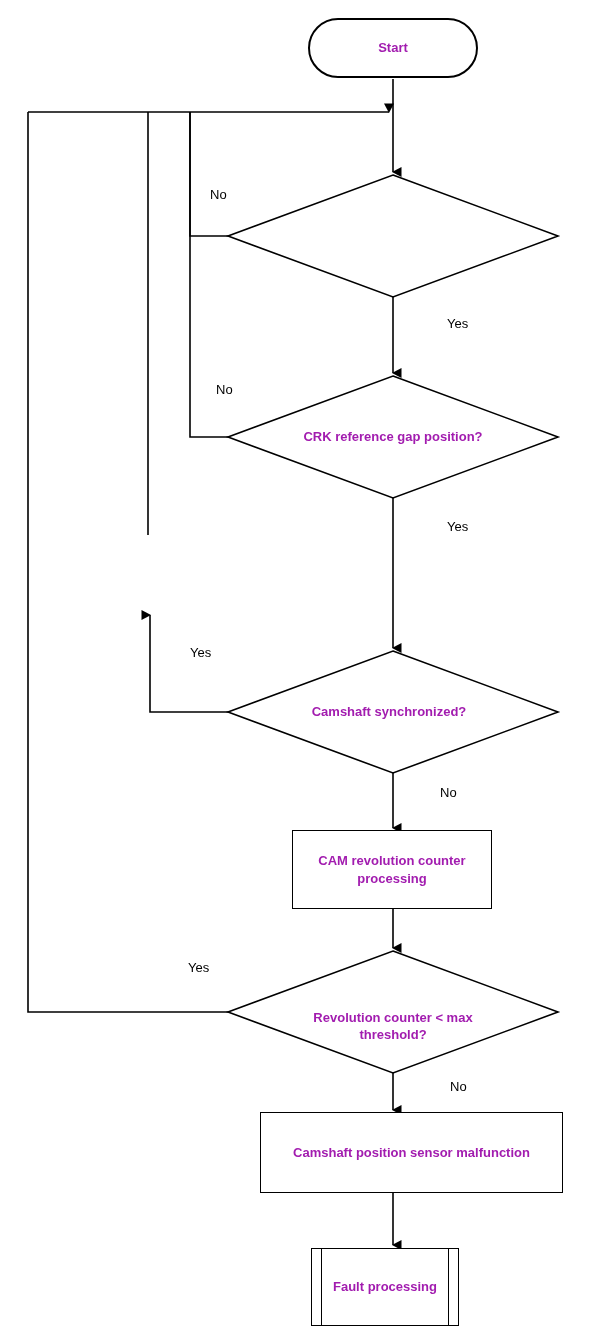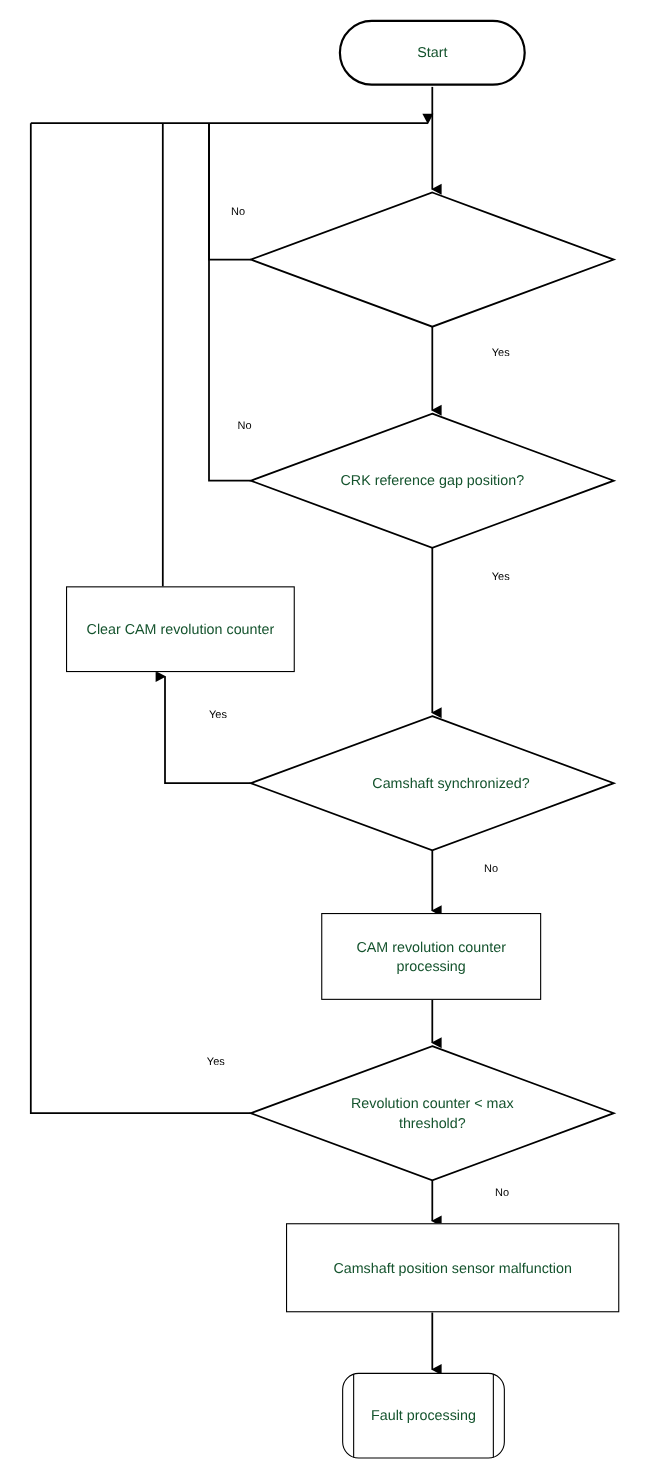--- a/index.html
+++ b/index.html
@@ -24,24 +24,25 @@
     width: 608px;
     height: 1344px;
   }
   .node {
     position: absolute;
     box-sizing: border-box;
     display: flex;
     align-items: center;
     justify-content: center;
     text-align: center;
-    color: #14532d;
+    color: #a21caf;
     font-size: 13px;
     line-height: 1.35;
     z-index: 3;
+    font-weight: bold;
   }
   .terminal {
     border: 2px solid #000000;
     border-radius: 40px;
     background: #ffffff;
   }
   .process {
     border: 1px solid #000000;
     background: #ffffff;
   }
@@ -64,21 +65,21 @@
     z-index: 3;
   }
   .decision .dlabel {
     position: relative;
     z-index: 4;
     padding: 0 6px;
     background: transparent;
   }
   .edge-label {
     position: absolute;
-    font-size: 10px;
+    font-size: 13px;
     color: #000000;
     z-index: 4;
     white-space: nowrap;
   }
 </style>
 </head>
 <body>
 
 <div id="canvas">
 
@@ -134,41 +135,38 @@
 
   <div class="node terminal" style="left:308px; top:18px; width:170px; height:60px;">
     <span>Start</span>
   </div>
 
 
   <div class="node decision" style="left:243px; top:407px; width:300px; height:60px;">
     <span class="dlabel">CRK reference gap position?</span>
   </div>
 
-  <div class="node process" style="left:60px; top:533px; width:208px; height:78px;">
-    <span>Clear CAM revolution counter</span>
-  </div>
 
-  <div class="node decision" style="left:275px; top:684px; width:270px; height:56px;">
+  <div class="node decision" style="left:254px; top:684px; width:270px; height:56px;">
     <span class="dlabel">Camshaft synchronized?</span>
   </div>
 
   <div class="node process" style="left:292px; top:830px; width:200px; height:79px;">
     <span>CAM revolution counter processing</span>
   </div>
 
-  <div class="node decision" style="left:288px; top:980px; width:210px; height:64px;">
+  <div class="node decision" style="left:288px; top:980px; width:210px; height:64px;align-items:flex-end;">
     <span class="dlabel">Revolution counter &lt; max threshold?</span>
   </div>
 
   <div class="node process" style="left:260px; top:1112px; width:303px; height:81px;">
     <span>Camshaft position sensor malfunction</span>
   </div>
 
-  <div class="node subroutine" style="left:311px; top:1248px; width:148px; height:78px;border-radius:15px;">
+  <div class="node subroutine" style="left:311px; top:1248px; width:148px; height:78px;">
     <span class="bar-l"></span>
     <span class="bar-r"></span>
     <span>Fault processing</span>
   </div>
 
   <span class="edge-label" style="left:210px; top:187px;">No</span>
   <span class="edge-label" style="left:447px; top:316px;">Yes</span>
   <span class="edge-label" style="left:216px; top:382px;">No</span>
   <span class="edge-label" style="left:447px; top:519px;">Yes</span>
   <span class="edge-label" style="left:190px; top:645px;">Yes</span>

